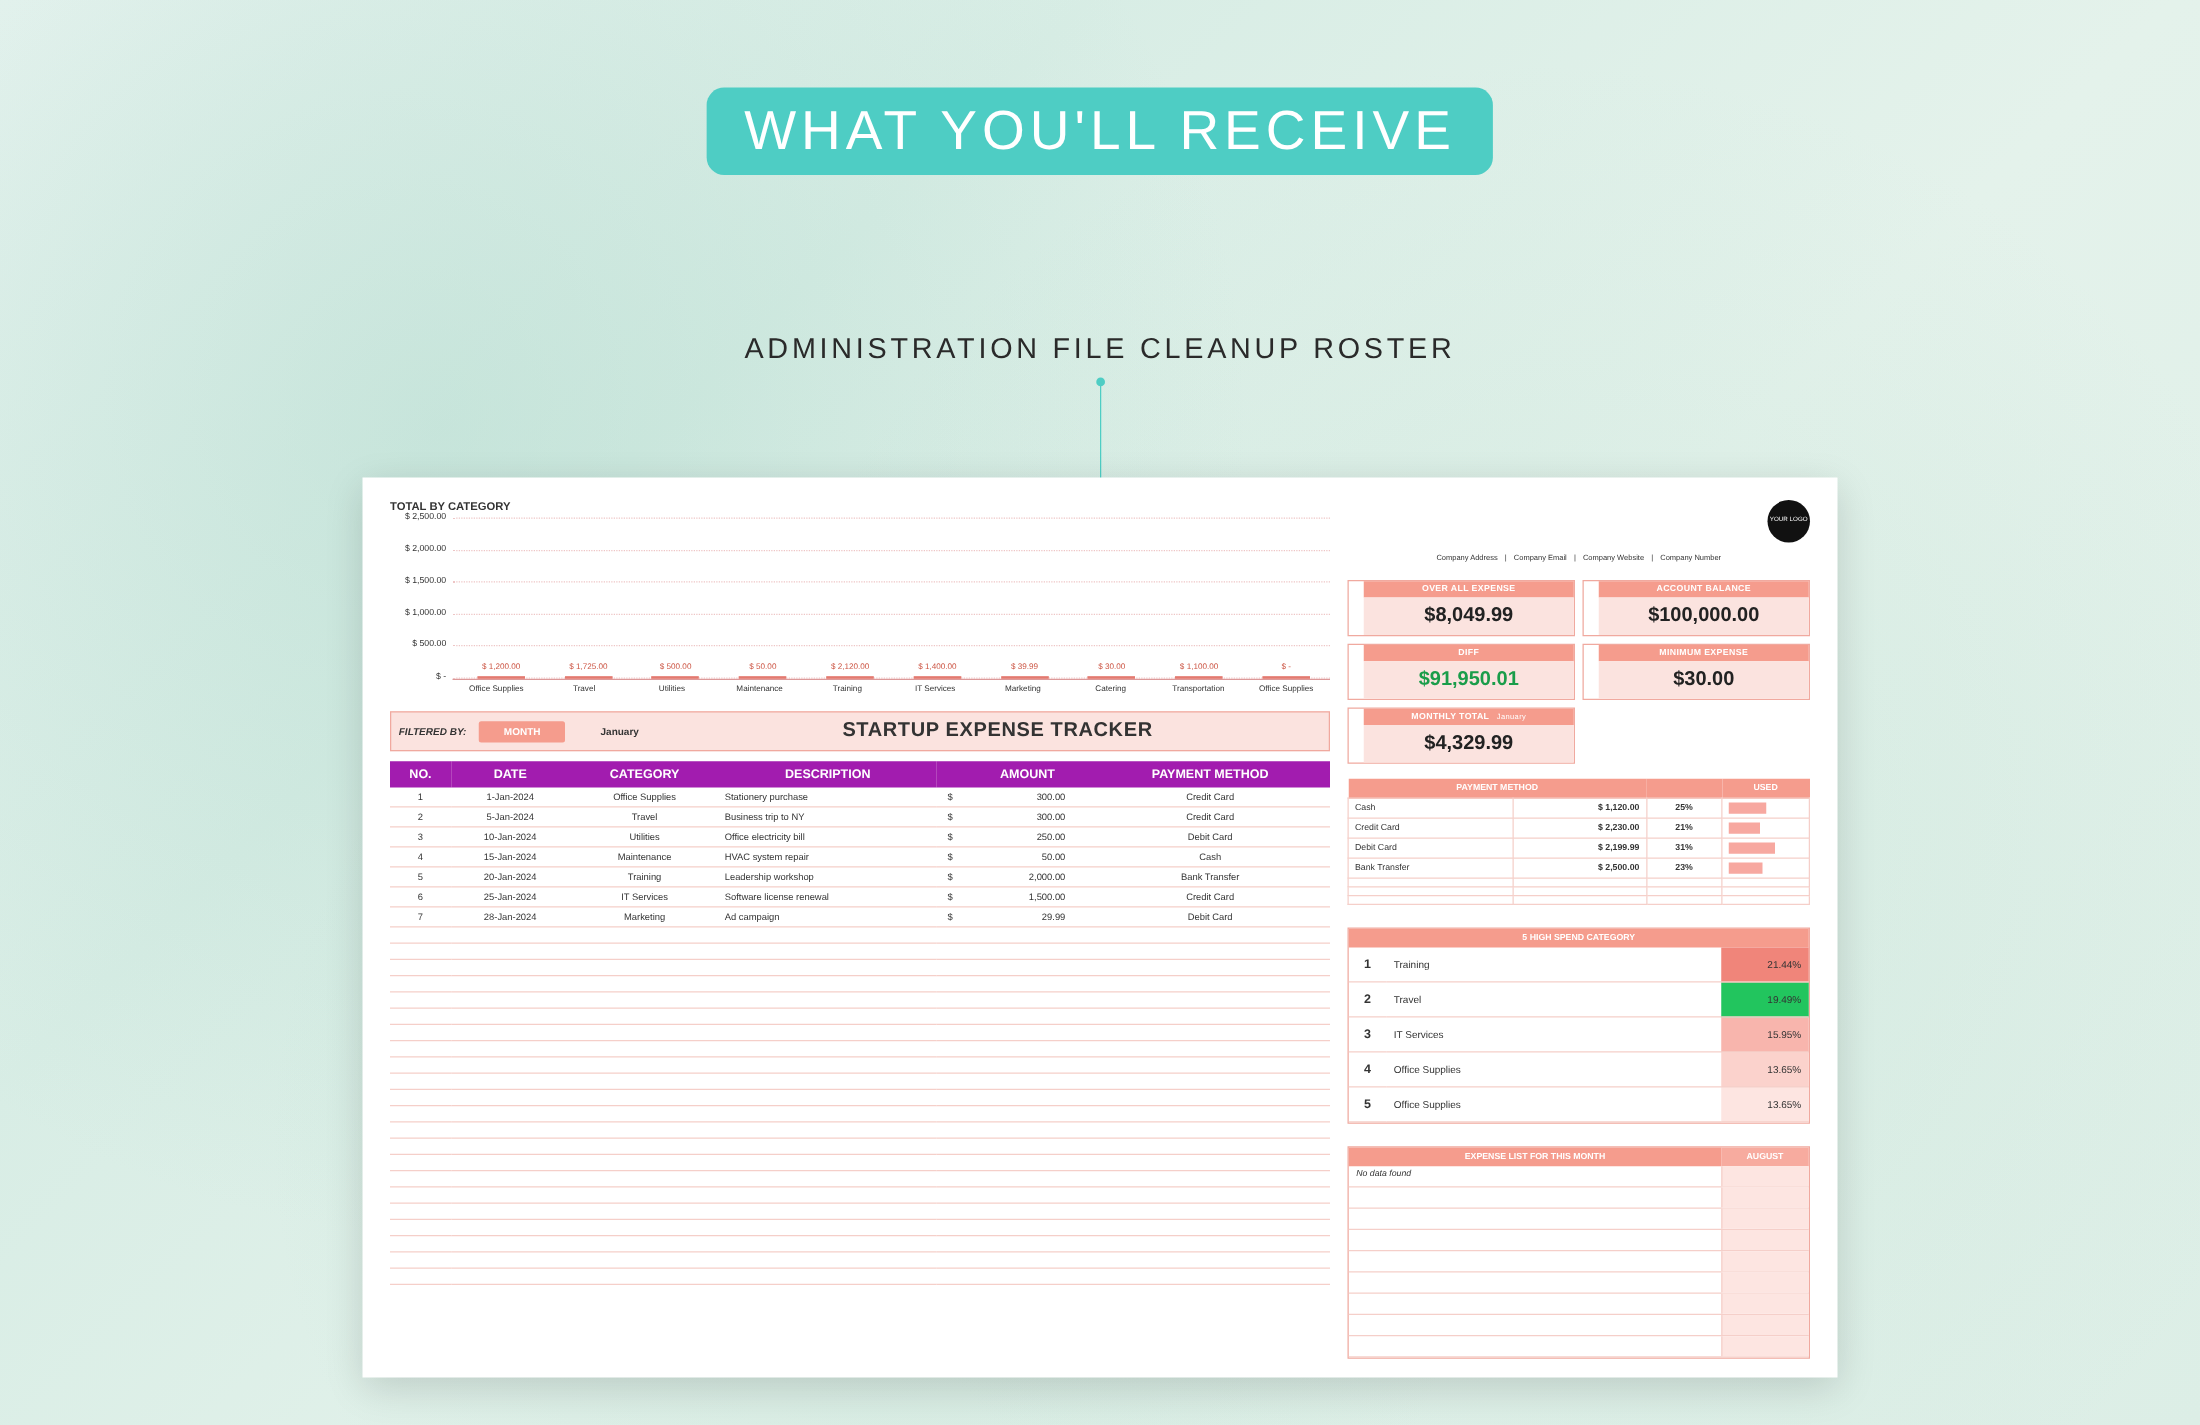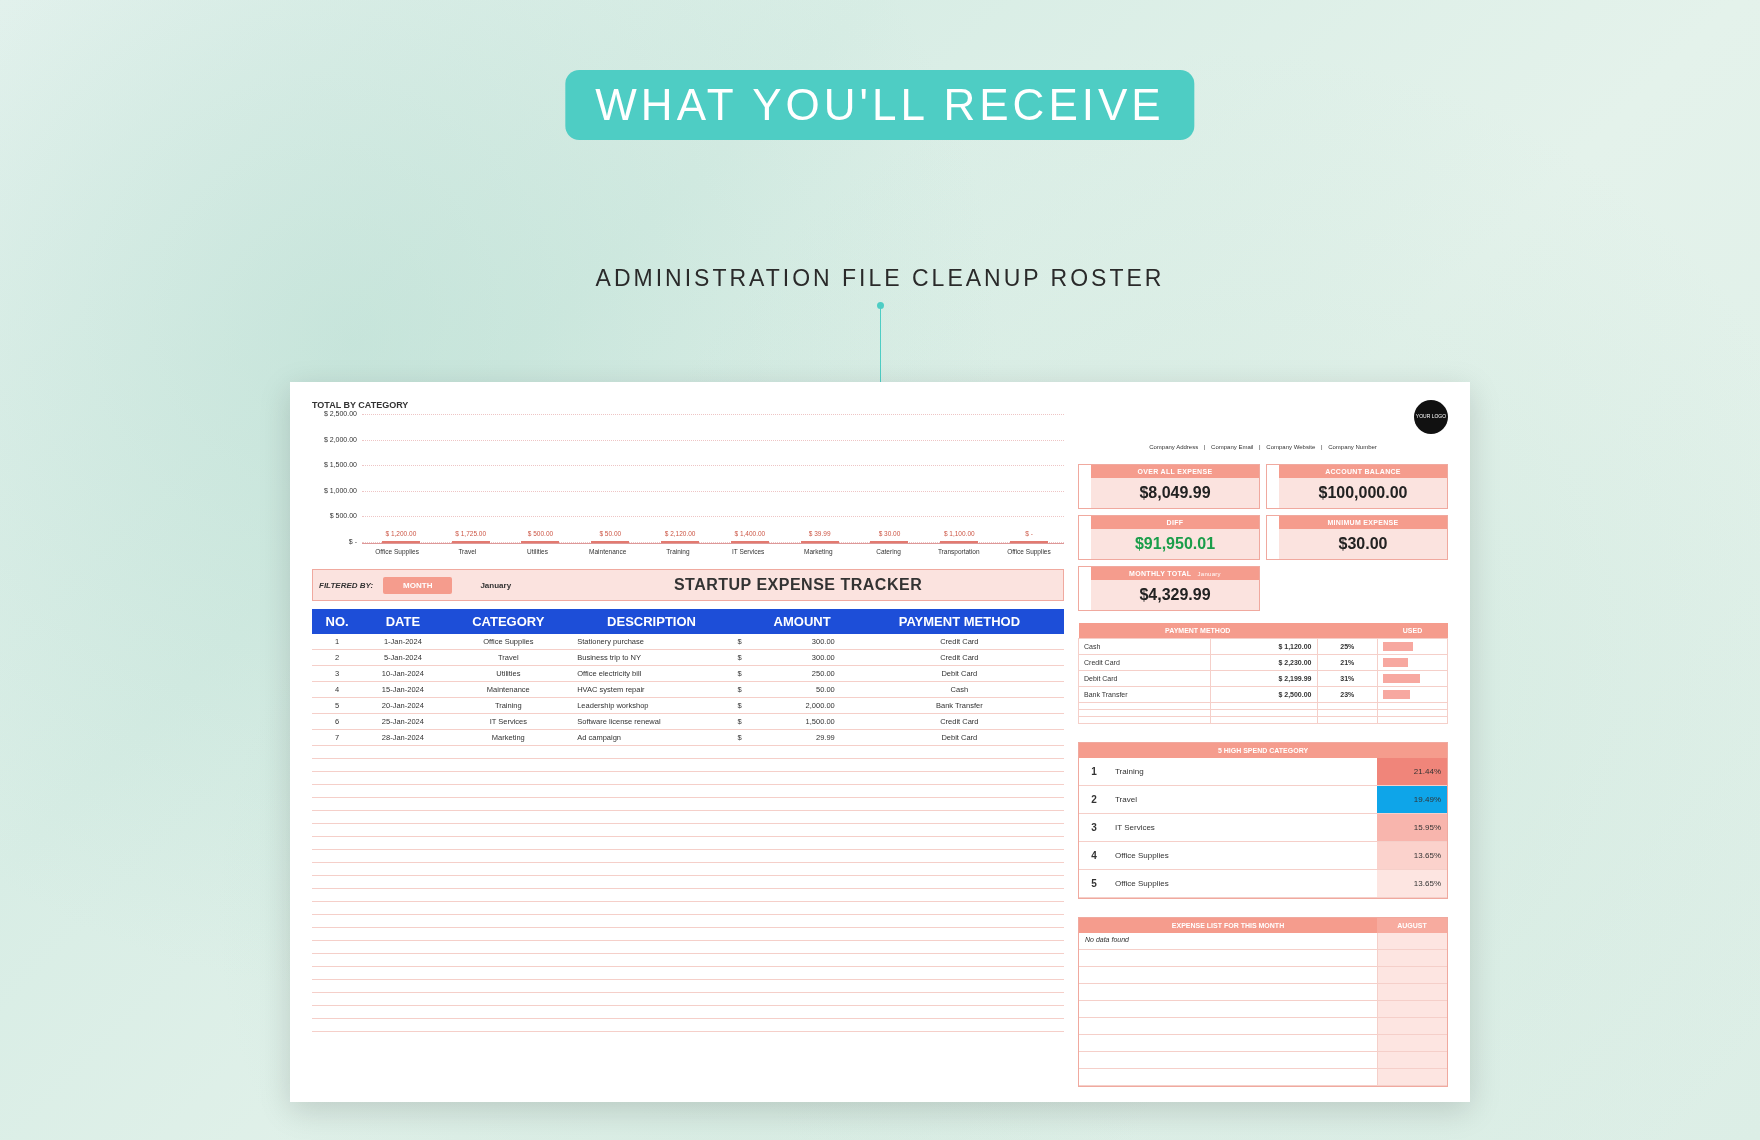--- a/index.html
+++ b/index.html
@@ -77,21 +77,21 @@
   .bar-val { position:absolute; top:-12px; left:50%; transform:translateX(-50%); font-size:6.5px; color:#c54; white-space:nowrap; }
   .bar-cat { margin-top:4px; font-size:6.5px; text-align:center; white-space:nowrap; }
 
   .filter-row { margin-top:14px; background:#fbe3df; border:1px solid #f0a99f; padding:6px; display:flex; align-items:center; gap:10px; }
   .filter-label { font-size:8px; font-weight:700; font-style:italic; }
   .filter-month-btn { background:#f59c8d; color:#fff; font-size:8px; font-weight:700; padding:4px 20px; border-radius:2px; }
   .filter-month-val { font-size:8px; font-weight:700; padding:4px 18px; }
   .tracker-title { flex:1; text-align:center; font-size:16px; font-weight:800; letter-spacing:0.5px; color:#333; }
 
   .data-table { margin-top:8px; width:100%; border-collapse:collapse; }
-  .data-table th { background:#1d4ed8; color:#fff; font-size:13px; font-weight:700; padding:5px 4px; text-align:center; }
+  .data-table th { background:#a21caf; color:#fff; font-size:10px; font-weight:700; padding:5px 4px; text-align:center; }
   .data-table td { font-size:7.5px; padding:3px 4px; border-bottom:1px solid #f5cfc9; text-align:center; height:14px; }
   .data-table td.desc { text-align:left; }
   .data-table td.amt { text-align:right; padding-right:20px; }
   .empty-rows td { height:13px; border-bottom:1px solid #f5cfc9; }
 
   .logo-row { display:flex; justify-content:flex-end; align-items:center; gap:6px; height:40px; }
   .logo-circle { width:34px; height:34px; border-radius:50%; background:#111; color:#fff; display:flex; align-items:center; justify-content:center; font-size:5px; text-align:center; line-height:1.1; }
   .company-meta { text-align:center; font-size:6px; color:#333; margin-top:2px; }
   .company-meta span { padding:0 4px; }
 
@@ -107,21 +107,21 @@
   .small-table td { font-size:7px; padding:3px 5px; border:1px solid #f5cfc9; }
   .used-bar { height:9px; background:#f7a8a0; }
   .pct { text-align:center; font-weight:700; }
 
   .highspend { margin-top:10px; border:1px solid #f0a99f; }
   .highspend-h { background:#f59c8d; color:#fff; font-size:7px; font-weight:700; text-align:center; padding:4px; }
   .highspend table { width:100%; border-collapse:collapse; }
   .highspend td { font-size:8px; padding:8px 6px; border-bottom:1px solid #f5cfc9; }
   .highspend td:first-child { width:30px; text-align:center; font-weight:800; font-size:10px; }
   .highspend td:last-child { width:70px; text-align:right; font-weight:400; }
-  .hs1 { background:#f0857a; } .hs2 { background:#0ea5e9; } .hs3 { background:#f8b5ad; } .hs4 { background:#fbd2cc; } .hs5 { background:#fde5e1; }
+  .hs1 { background:#f0857a; } .hs2 { background:#22c55e; } .hs3 { background:#f8b5ad; } .hs4 { background:#fbd2cc; } .hs5 { background:#fde5e1; }
 
   .monthlist { margin-top:10px; border:1px solid #f0a99f; flex:1; display:flex; flex-direction:column; }
   .monthlist-h { display:flex; }
   .monthlist-h div { background:#f59c8d; color:#fff; font-size:7px; font-weight:700; text-align:center; padding:4px; }
   .monthlist-h div:first-child { flex:1; }
   .monthlist-h div:last-child { width:70px; background:#f7ab9f; }
   .monthlist-body { flex:1; display:flex; flex-direction:column; }
   .monthlist-row { display:flex; border-bottom:1px solid #f5cfc9; height:17px; }
   .monthlist-row div:first-child { flex:1; font-size:7px; padding:3px 6px; font-style:italic; }
   .monthlist-row div:last-child { width:70px; background:#fde5e1; border-left:1px solid #f5cfc9; }

